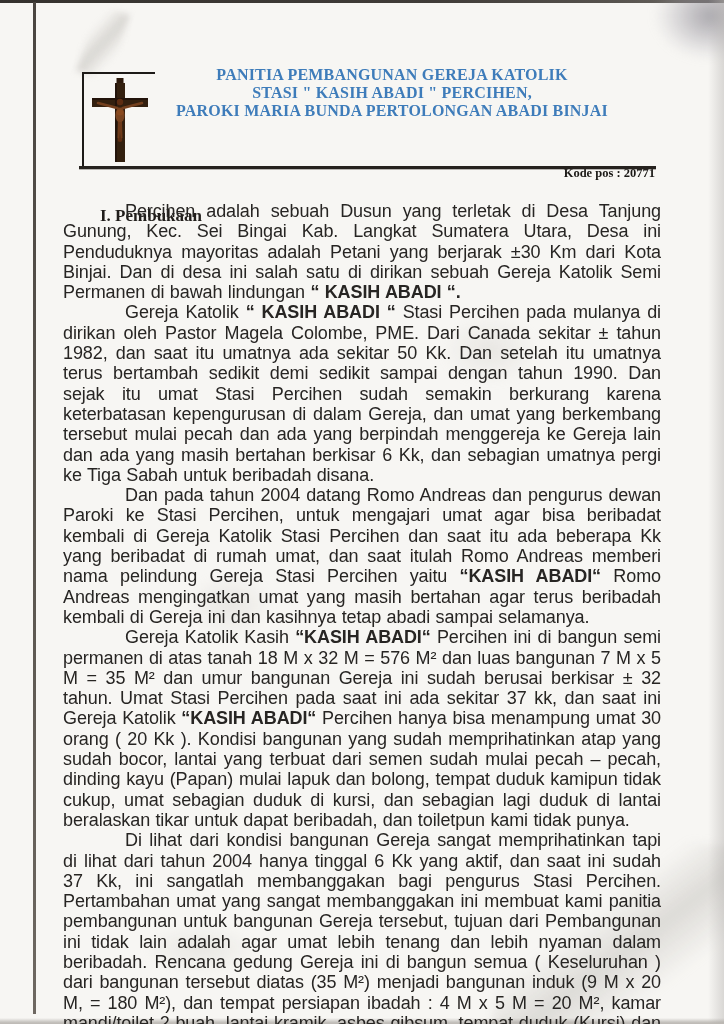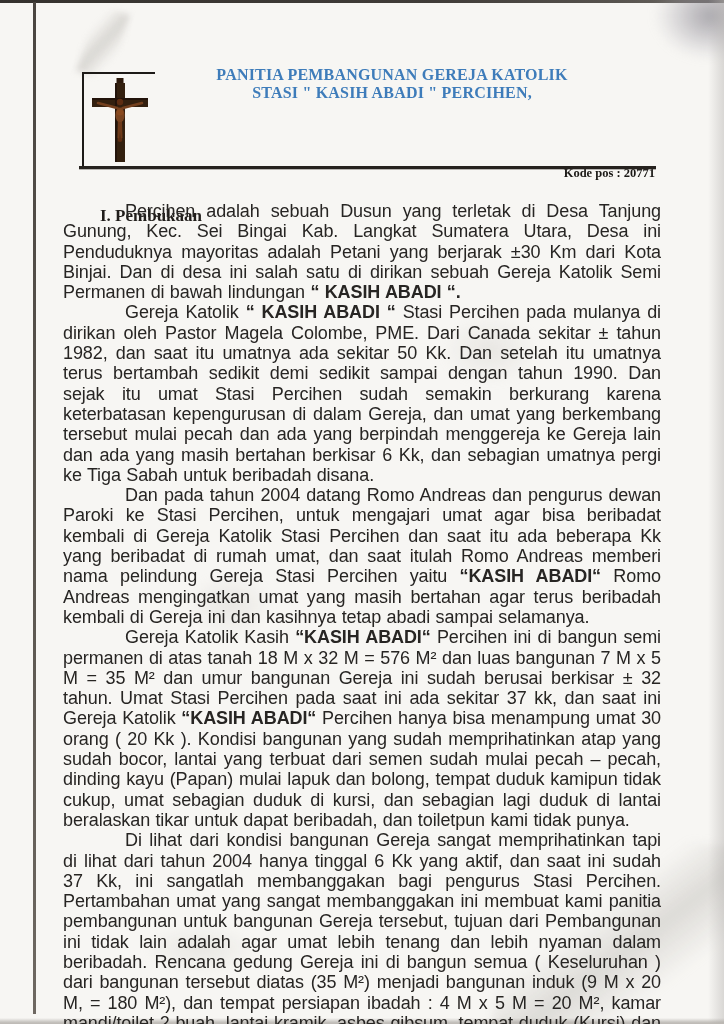--- a/index.html
+++ b/index.html
@@ -59,20 +59,21 @@
       <ellipse cx="32" cy="39" rx="4.6" ry="7.5" fill="#7a4420"></ellipse>
       <ellipse cx="32" cy="36.5" rx="3.4" ry="3" fill="#8a4a1f"></ellipse>
       <path d="M30 46 L29.5 62 L31.5 64 L32 56 L32.5 64 L34.5 62 L34 46 Z" fill="#6e3a19"></path>
       <ellipse cx="32" cy="64" rx="2.4" ry="2" fill="#5e2d12"></ellipse>
     </svg>
   </div>
 
   <div class="hdr">
     <div class="hl" style="color: rgb(62, 124, 186);">PANITIA PEMBANGUNAN GEREJA KATOLIK</div>
     <div class="hl" style="color: rgb(62, 124, 186);">STASI " KASIH ABADI " PERCIHEN,</div>
+    <div class="hl" style="color: rgb(62, 124, 186);">PAROKI MARIA BUNDA PERTOLONGAN ABADI BINJAI</div>
   </div>
 
   <div class="kodepos">Kode pos : 20771</div>
   <div class="rule"></div>
 
   <div class="section-heading">I. Pembukaan</div>
 
   <div class="bodytext">
     <p><span>Percihen adalah sebuah Dusun yang terletak di Desa Tanjung Gunung, Kec. Sei Bingai Kab. Langkat Sumatera Utara, Desa ini Penduduknya mayoritas adalah Petani yang berjarak ±30 Km dari Kota Binjai. Dan di desa ini salah satu di dirikan sebuah Gereja Katolik Semi Permanen di bawah lindungan </span><span style="font-weight: bold;">“ KASIH ABADI “.</span></p>
     <p><span>Gereja Katolik </span><span style="font-weight: bold;">“ KASIH ABADI “</span><span> Stasi Percihen pada mulanya di dirikan oleh Pastor Magela Colombe, PME. Dari Canada sekitar ± tahun 1982, dan saat itu umatnya ada sekitar 50 Kk. Dan setelah itu umatnya terus bertambah sedikit demi sedikit sampai dengan tahun 1990. Dan sejak itu umat Stasi Percihen sudah semakin berkurang karena keterbatasan kepengurusan di dalam Gereja, dan umat yang berkembang tersebut mulai pecah dan ada yang berpindah menggereja ke Gereja lain dan ada yang masih bertahan berkisar 6 Kk, dan sebagian umatnya pergi ke Tiga Sabah untuk beribadah disana.</span></p>

